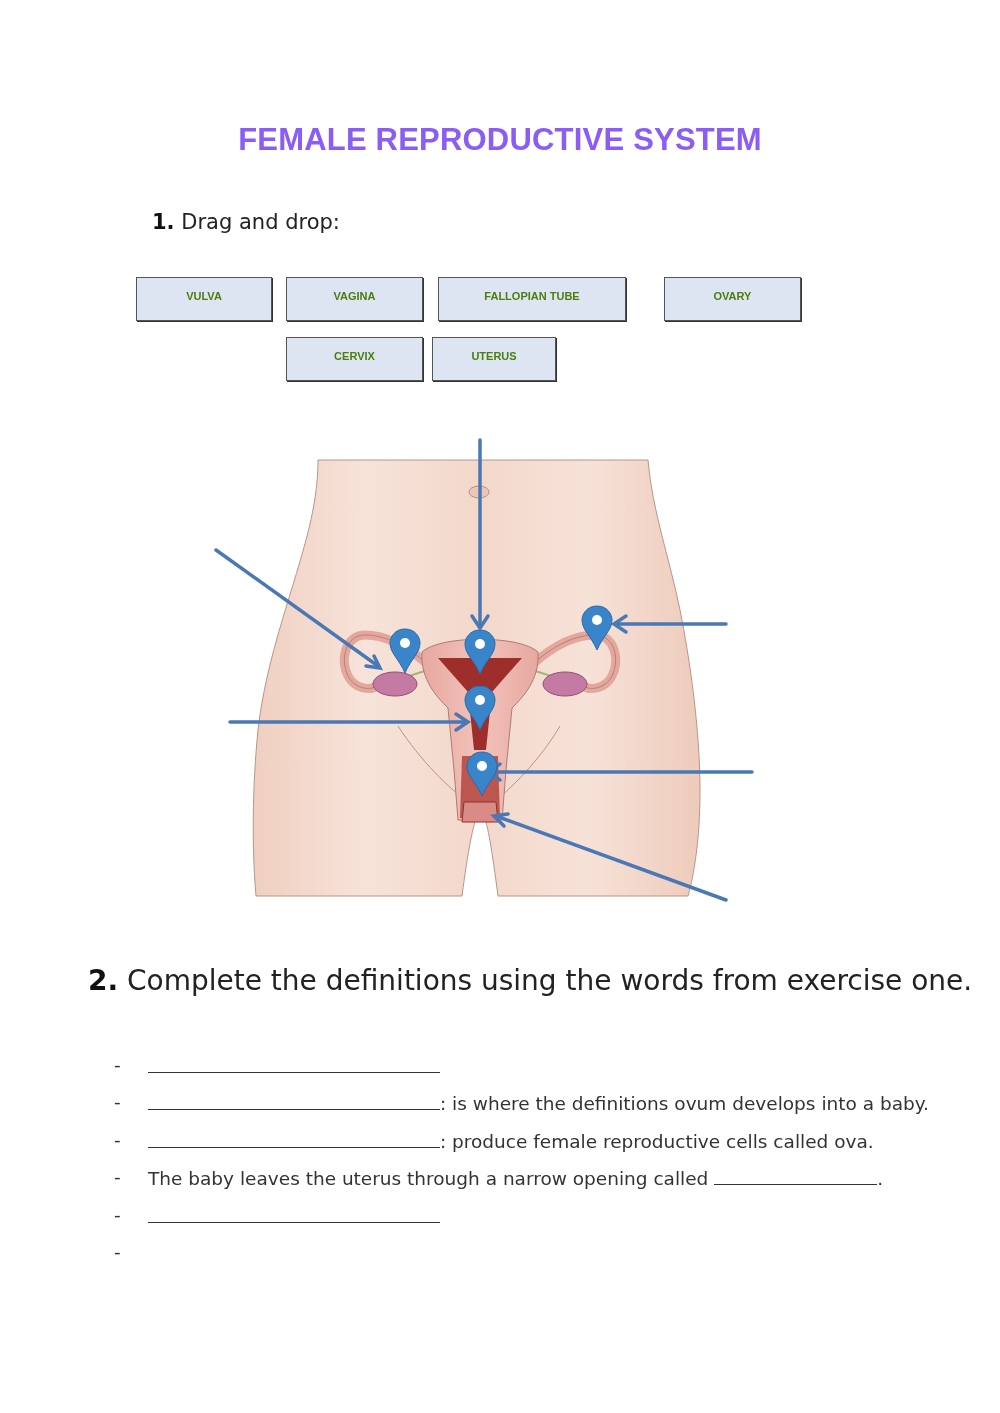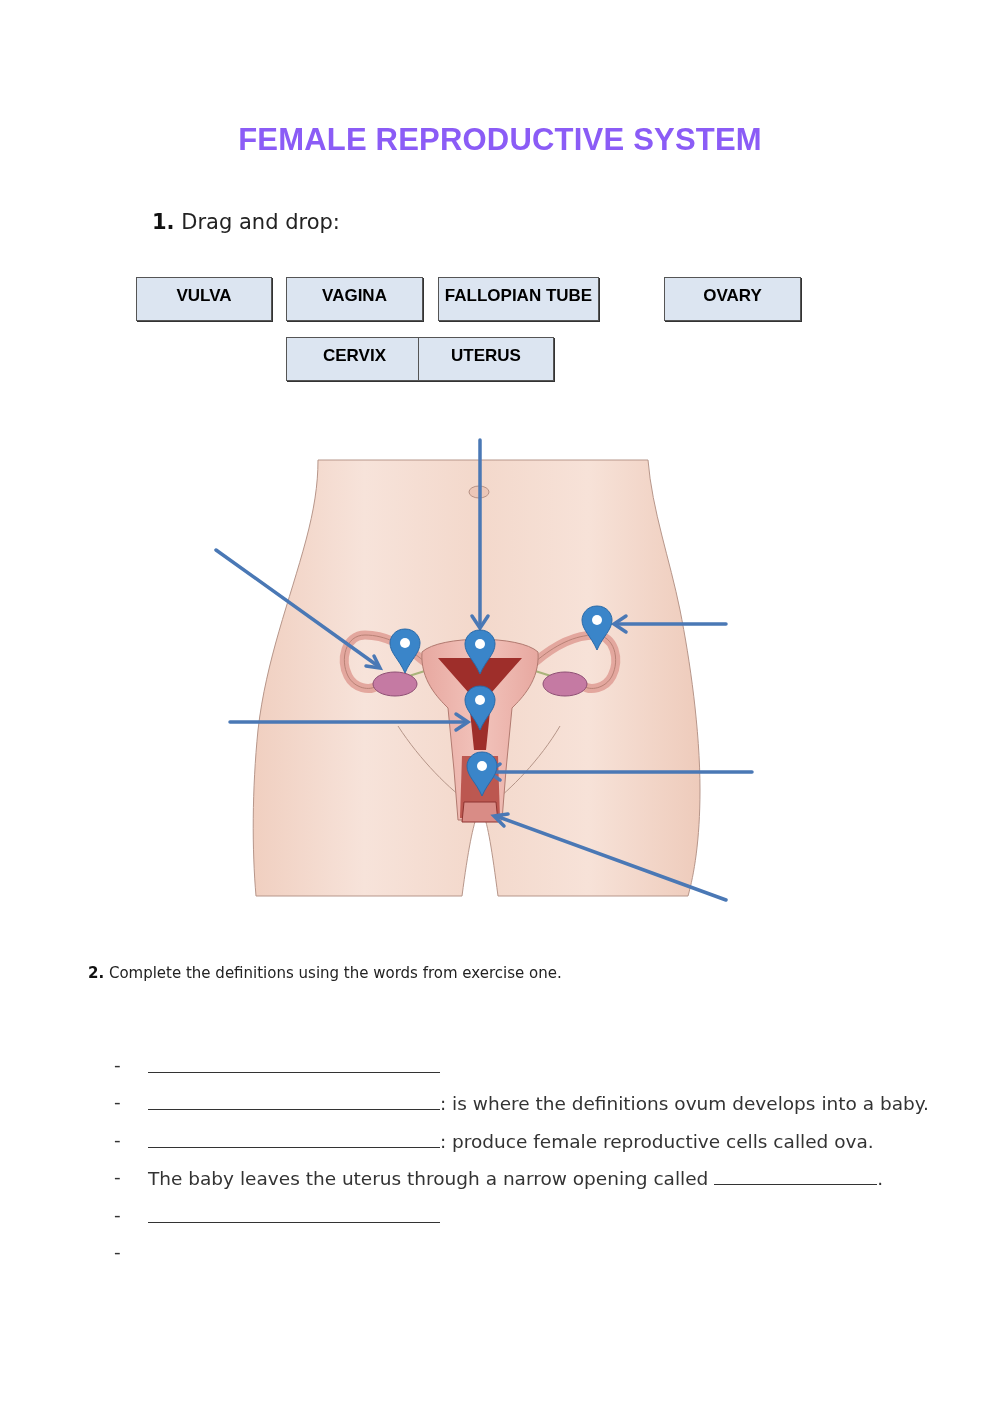--- a/index.html
+++ b/index.html
@@ -5,24 +5,24 @@
   html, body { margin: 0; padding: 0; background: #ffffff; }
   body { width: 1000px; height: 1413px; position: relative; overflow: hidden;
          font-family: "DejaVu Sans", "Liberation Sans", sans-serif; color: #222; }
   .title { position: absolute; left: 0; width: 1000px; top: 122px; text-align: center;
            font-family: "Liberation Sans", sans-serif; font-weight: bold; font-size: 31px;
            color: #8b5cf6; letter-spacing: 0.2px; }
   .ex1 { position: absolute; left: 152px; top: 210px; font-size: 21px; color: #222; text-align: right; }
   .ex1 b, .ex2 b { font-weight: bold; color: #111; }
   .word-box { position: absolute; height: 44px; background: #dce5f1; border: 1px solid #555;
               box-shadow: 1px 1px 0 #333; box-sizing: border-box;
-              font-family: "Liberation Sans", sans-serif; font-weight: bold; font-size: 17px;
-              color: #000000; text-align: center; line-height: 36px; cursor: grab; }
+              font-family: "Liberation Sans", sans-serif; font-weight: bold; font-size: 11px;
+              color: #4d7c0f; text-align: center; line-height: 36px; cursor: grab; }
   .diagram { position: absolute; left: 200px; top: 430px; width: 580px; height: 480px; }
-  .ex2 { position: absolute; left: 88px; top: 964px; font-size: 15px; color: #222; }
+  .ex2 { position: absolute; left: 88px; top: 964px; font-size: 28px; color: #222; }
   .def-list { position: absolute; left: 114px; top: 1052px; width: 840px; }
   .def-item { position: relative; height: 37.4px; font-size: 18.5px; color: #333;
               white-space: nowrap; }
   .def-item .dash { position: absolute; left: 0; top: 2px; width: 20px; }
   .def-item .txt { position: absolute; left: 34px; top: 2px; }
   .blank { display: inline-block; border-bottom: 1px solid #333; height: 18px;
            vertical-align: baseline; }
   .blank.long { width: 292px; }
   .blank.mid { width: 163px; }
   .blank.short { width: 122px; }
@@ -32,24 +32,24 @@
 
 <div class="title">FEMALE REPRODUCTIVE SYSTEM</div>
 
 <div class="ex1">
   <b>1.</b>
   <span>Drag and drop:</span>
 </div>
 
 <div class="word-box" style="left:136px;top:277px;width:136px;">VULVA</div>
 <div class="word-box" style="left:286px;top:277px;width:137px;">VAGINA</div>
-<div class="word-box" style="left:438px;top:277px;width:161px;">FALLOPIAN TUBE</div>
+<div class="word-box" style="left:438px;top:277px;width:188px;">FALLOPIAN TUBE</div>
 <div class="word-box" style="left:664px;top:277px;width:137px;">OVARY</div>
 <div class="word-box" style="left:286px;top:337px;width:137px;">CERVIX</div>
-<div class="word-box" style="left:418px;top:337px;width:136px;">UTERUS</div>
+<div class="word-box" style="left:432px;top:337px;width:124px;">UTERUS</div>
 
 <div class="diagram">
   <svg width="580" height="480" viewBox="0 0 580 480" xmlns="http://www.w3.org/2000/svg">
     <defs>
       <linearGradient id="skin" x1="0" x2="1" y1="0" y2="0">
         <stop offset="0" stop-color="#f0cfc0"></stop>
         <stop offset="0.25" stop-color="#f7e3da"></stop>
         <stop offset="0.5" stop-color="#f3d8cb"></stop>
         <stop offset="0.75" stop-color="#f7e2d8"></stop>
         <stop offset="1" stop-color="#eecbbb"></stop>

